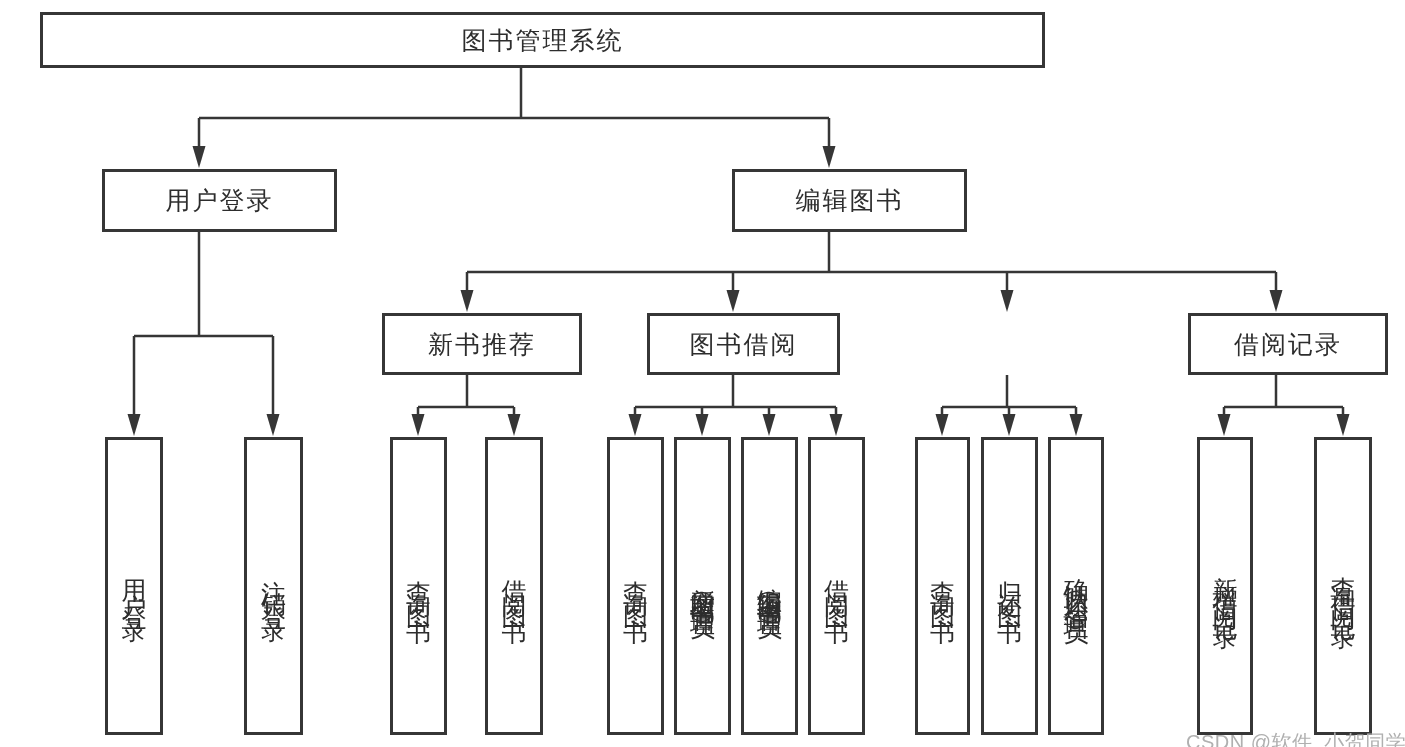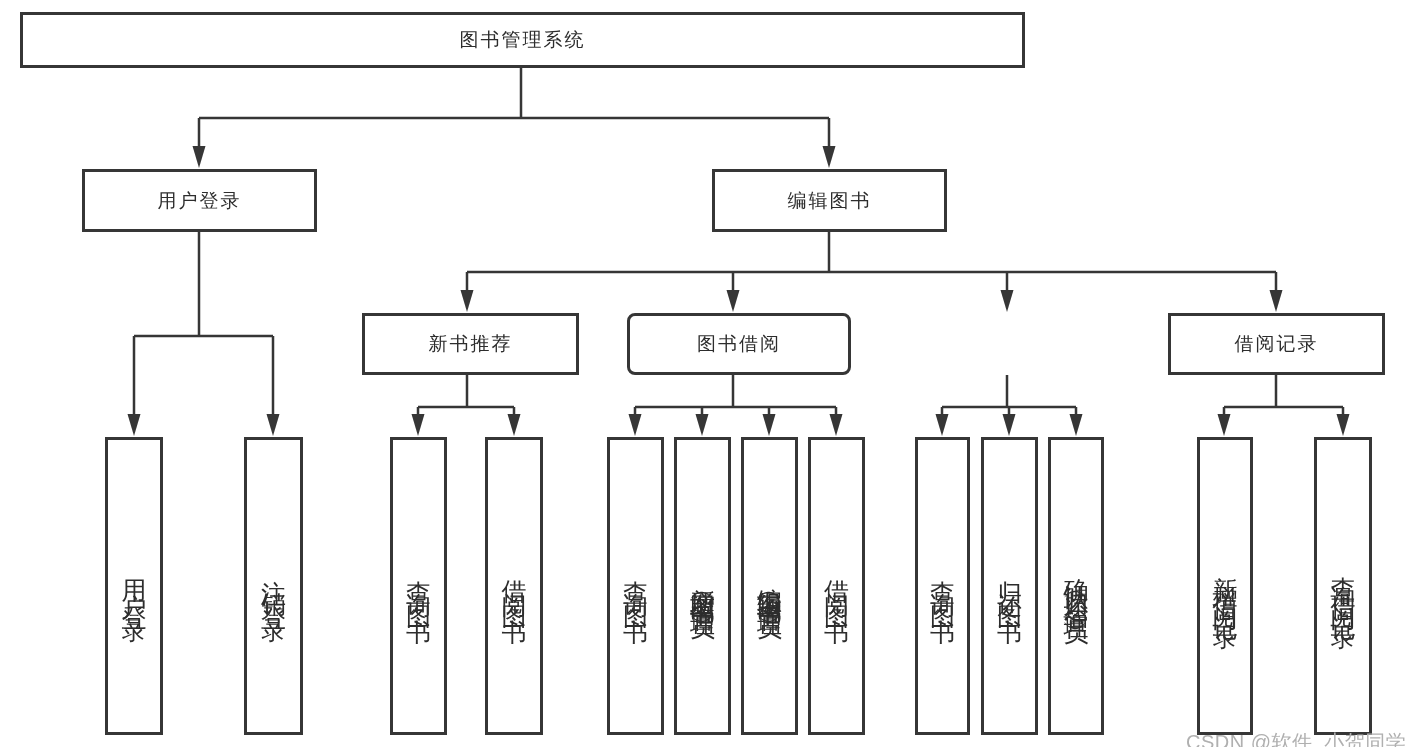--- a/index.html
+++ b/index.html
@@ -19,31 +19,32 @@
   }
   .node {
     position: absolute;
     box-sizing: border-box;
     border: 3px solid #363636;
     background: #ffffff;
     display: flex;
     align-items: center;
     justify-content: center;
     color: #2d2d2d;
-    font-size: 19px;
+    font-size: 25px;
     letter-spacing: 2px;
     white-space: nowrap;
+    margin-left: 20px;
   }
   .root-node  { left: 20px;  top: 12px;  width: 1005px; height: 56px; }
   .lvl2       { top: 169px; height: 63px; width: 235px; }
   .n-userlogin { left: 82px; }
   .n-bookmgmt  { left: 712px; }
-  .lvl3       { top: 313px; height: 62px; width: 217px; }
+  .lvl3       { top: 313px; height: 62px; width: 200px; }
   .n-newbook  { left: 362px; }
-  .n-borrow   { left: 627px; width: 224px; border-radius: 8px; }
+  .n-borrow   { left: 627px; width: 193px; }
   .n-current  { left: 902px; }
   .n-records  { left: 1168px; }
   .leaf {
     position: absolute;
     top: 437px;
     height: 298px;
     box-sizing: border-box;
     border: 3px solid #363636;
     background: #ffffff;
     display: flex;

